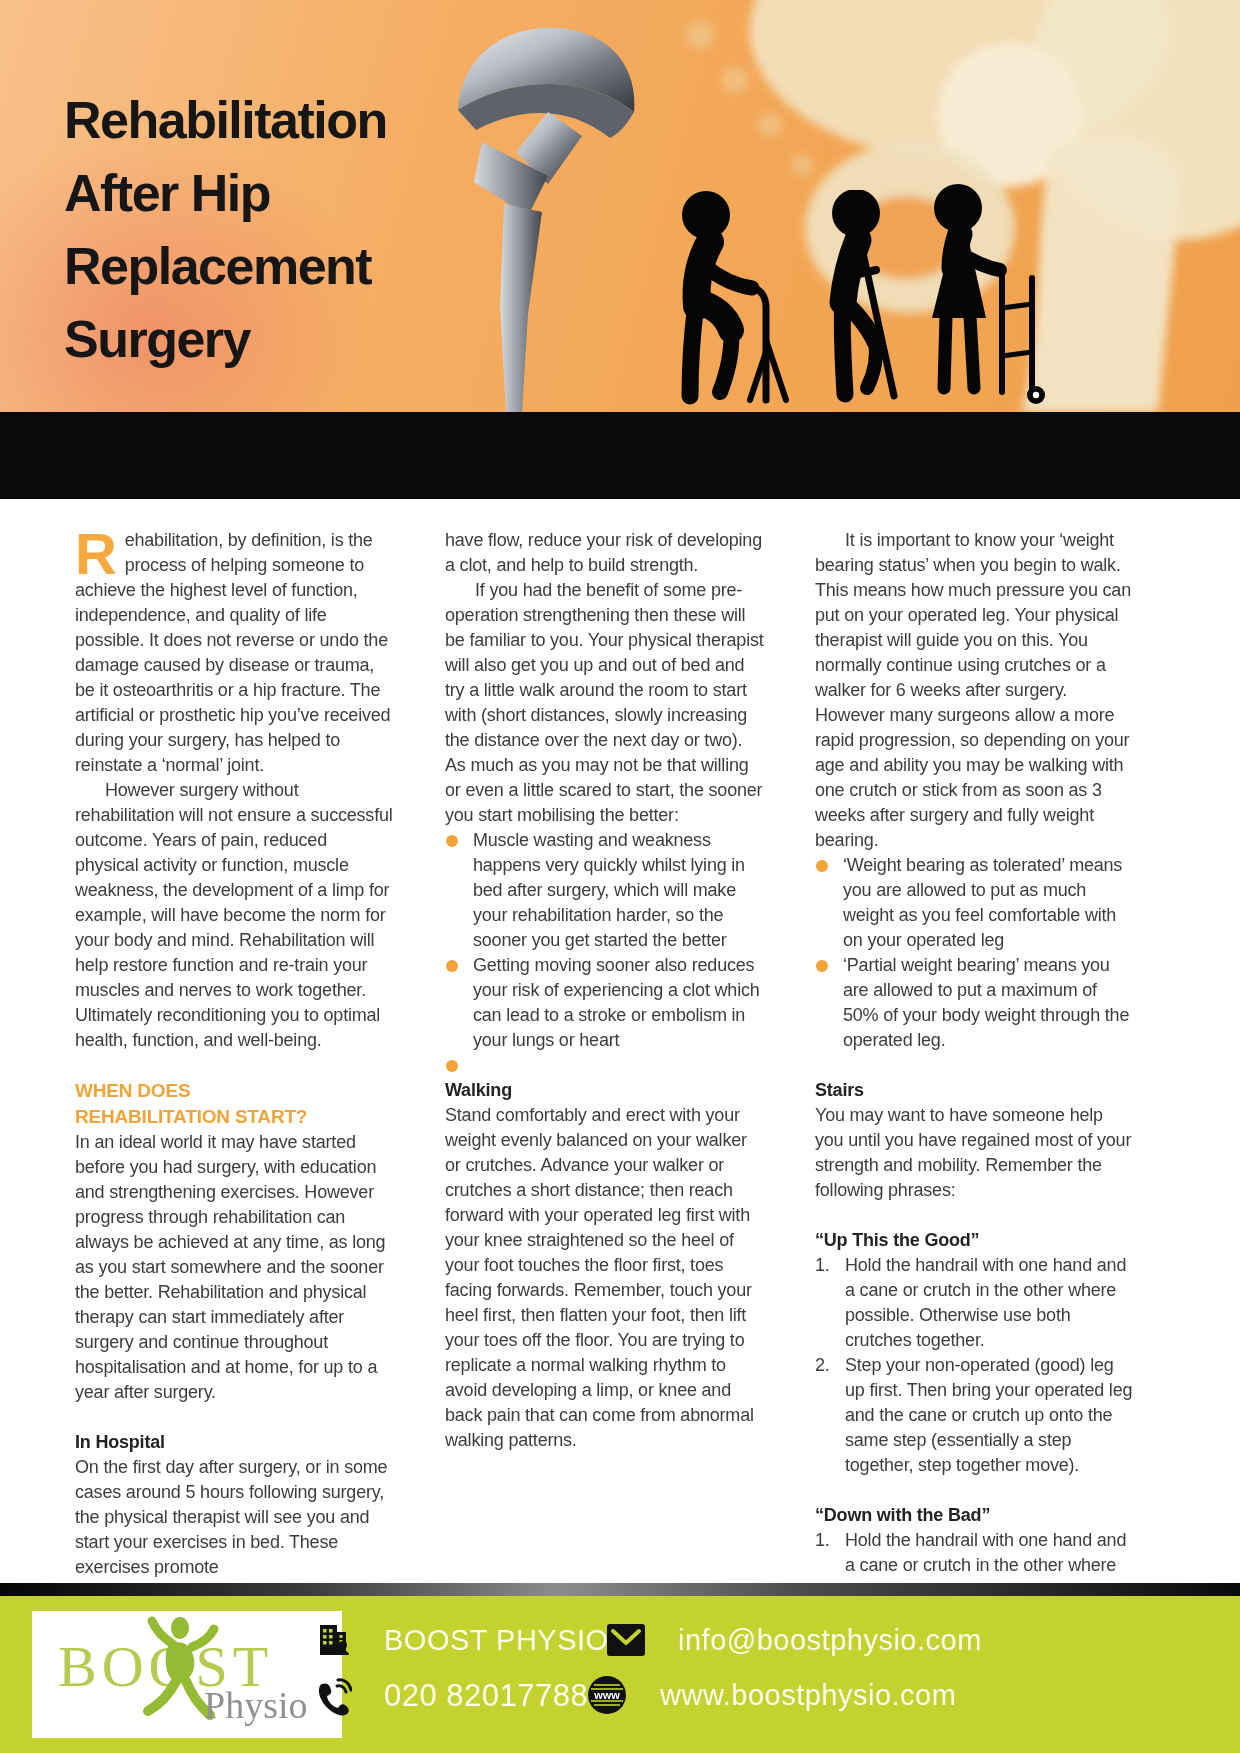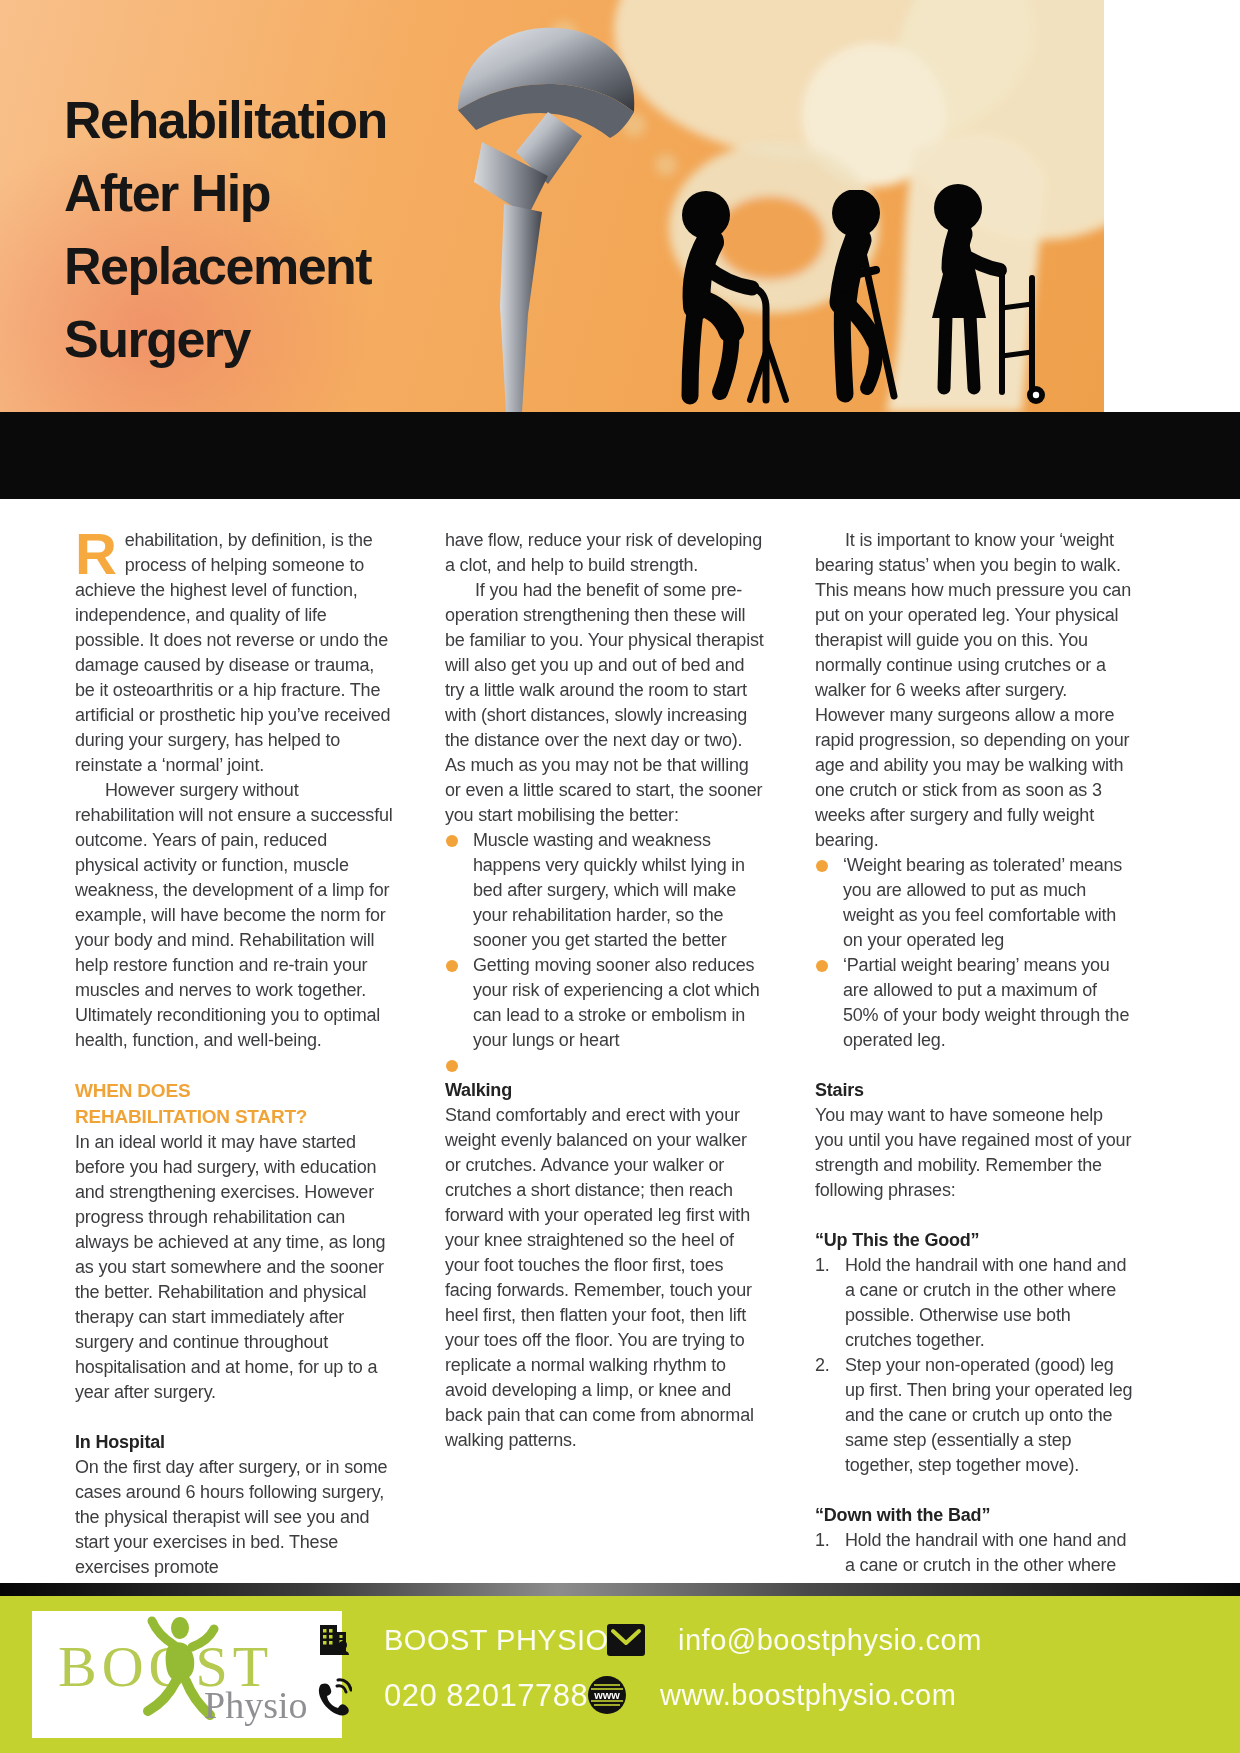--- a/index.html
+++ b/index.html
@@ -1,21 +1,21 @@
 <!DOCTYPE html>
 <html><head>
 <meta charset="utf-8">
 <style>
   * { margin:0; padding:0; box-sizing:border-box; }
   html,body { background:#ffffff; }
   body { width:1240px; font-family:"Liberation Sans", sans-serif; }
   .page { position:relative; width:1240px; height:1753px; overflow:hidden; background:#ffffff; }
 
   
-  .header { position:absolute; left:0; top:0; width:1104px; height:412px; overflow:hidden;
+  .header { position:absolute; left:0; top:0; width:1240px; height:412px; overflow:hidden;
             background:linear-gradient(105deg,#f8c08b 0%,#f5ad62 35%,#f2a654 65%,#efa04b 100%); }
   .header .blush { position:absolute; left:-160px; bottom:-200px; width:620px; height:560px;
             background:radial-gradient(closest-side, rgba(232,104,88,.45), rgba(232,104,88,0) 72%); }
   .bone-art { position:absolute; right:0; top:0; }
   .implant-art { position:absolute; left:430px; top:14px; }
   .picto { position:absolute; }
   .picto-1 { left:660px; top:190px; }
   .picto-2 { left:800px; top:190px; }
   .picto-3 { left:916px; top:184px; }
   .title { position:absolute; left:64px; top:84px; font-size:52px; font-weight:bold;
@@ -165,21 +165,21 @@
 
       <div class="col">
         <p><span class="dropcap">R</span><span>ehabilitation, by definition, is the process of helping someone to achieve the highest level of function, independence, and quality of life possible. It does not reverse or undo the damage caused by disease or trauma, be it osteoarthritis or a hip fracture. The artificial or prosthetic hip you’ve received during your surgery, has helped to reinstate a ‘normal’ joint.</span></p>
         <p class="indent">However surgery without rehabilitation will not ensure a successful outcome. Years of pain, reduced physical activity or function, muscle weakness, the development of a limp for example, will have become the norm for your body and mind. Rehabilitation will help restore function and re-train your muscles and nerves to work together. Ultimately reconditioning you to optimal health, function, and well-being.</p>
         <h2 class="orange">
           <span>WHEN DOES</span><br>
           <span>REHABILITATION START?</span>
         </h2>
         <p>In an ideal world it may have started before you had surgery, with education and strengthening exercises. However progress through rehabilitation can always be achieved at any time, as long as you start somewhere and the sooner the better. Rehabilitation and physical therapy can start immediately after surgery and continue throughout hospitalisation and at home, for up to a year after surgery.</p>
         <h3 class="sub">In Hospital</h3>
-        <p>On the first day after surgery, or in some cases around 6 hours following surgery, the physical therapist will see you and start your exercises in bed. These exercises promote</p>
+        <p>On the first day after surgery, or in some cases around 5 hours following surgery, the physical therapist will see you and start your exercises in bed. These exercises promote</p>
       </div>
 
       <div class="col">
         <p>have flow, reduce your risk of developing a clot, and help to build strength.</p>
         <p class="indent">If you had the benefit of some pre-operation strengthening then these will be familiar to you. Your physical therapist will also get you up and out of bed and try a little walk around the room to start with (short distances, slowly increasing the distance over the next day or two). As much as you may not be that willing or even a little scared to start, the sooner you start mobilising the better:</p>
         <div class="bullet"><span class="dot"></span><span>Muscle wasting and weakness happens very quickly whilst lying in bed after surgery, which will make your rehabilitation harder, so the sooner you get started the better</span></div>
         <div class="bullet"><span class="dot"></span><span>Getting moving sooner also reduces your risk of experiencing a clot which can lead to a stroke or embolism in your lungs or heart</span></div>
         <div class="bullet"><span class="dot"></span></div>
         <h3 class="sub">Walking</h3>
         <p>Stand comfortably and erect with your weight evenly balanced on your walker or crutches. Advance your walker or crutches a short distance; then reach forward with your operated leg first with your knee straightened so the heel of your foot touches the floor first, toes facing forwards. Remember, touch your heel first, then flatten your foot, then lift your toes off the floor. You are trying to replicate a normal walking rhythm to avoid developing a limp, or knee and back pain that can come from abnormal walking patterns.</p>

